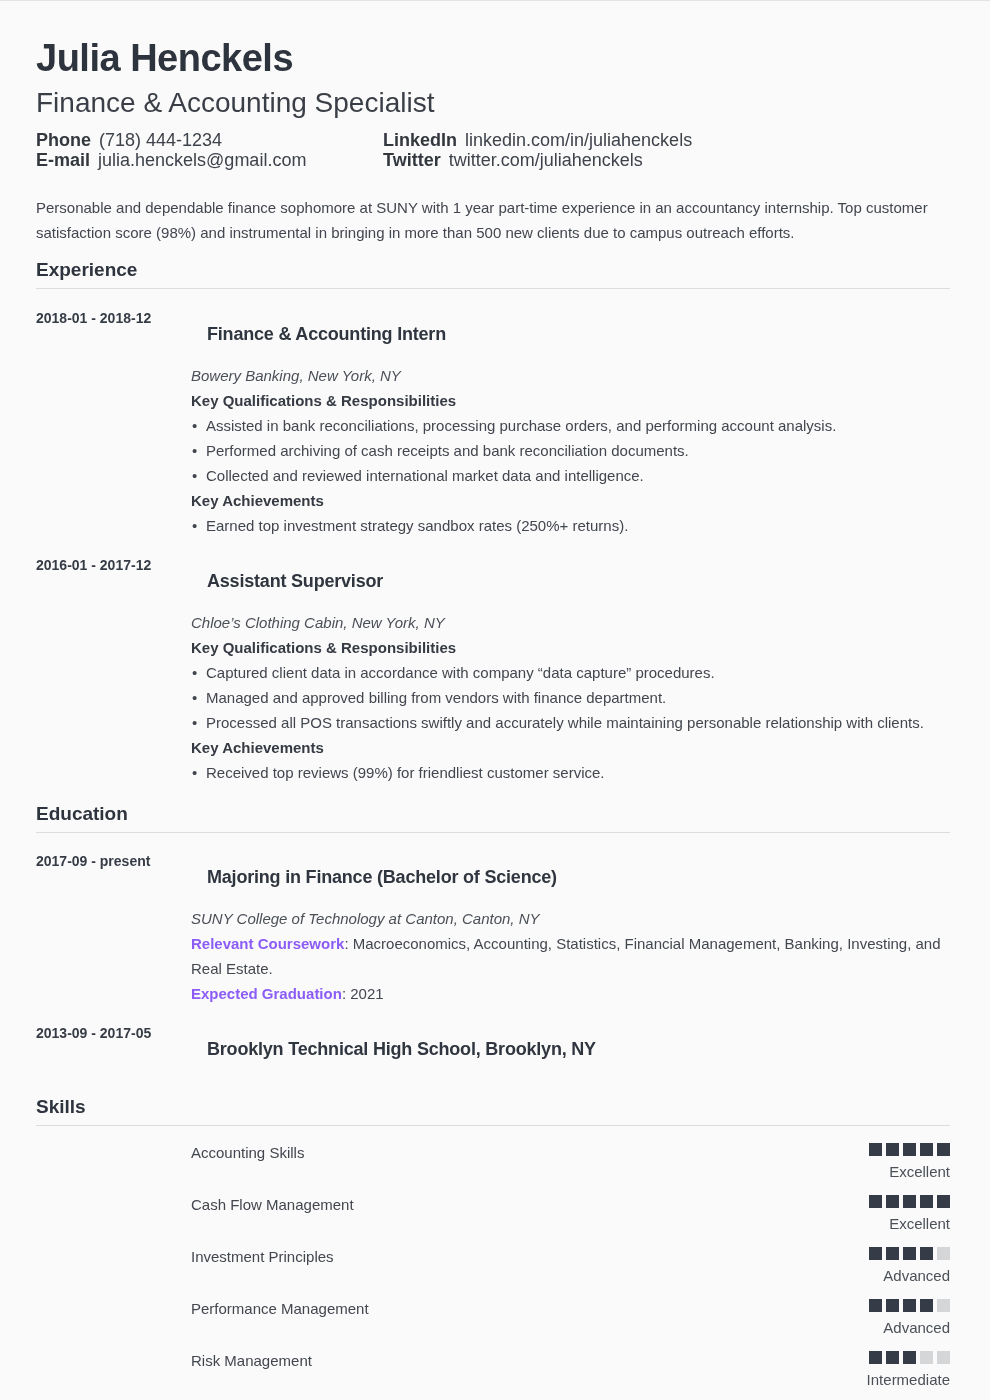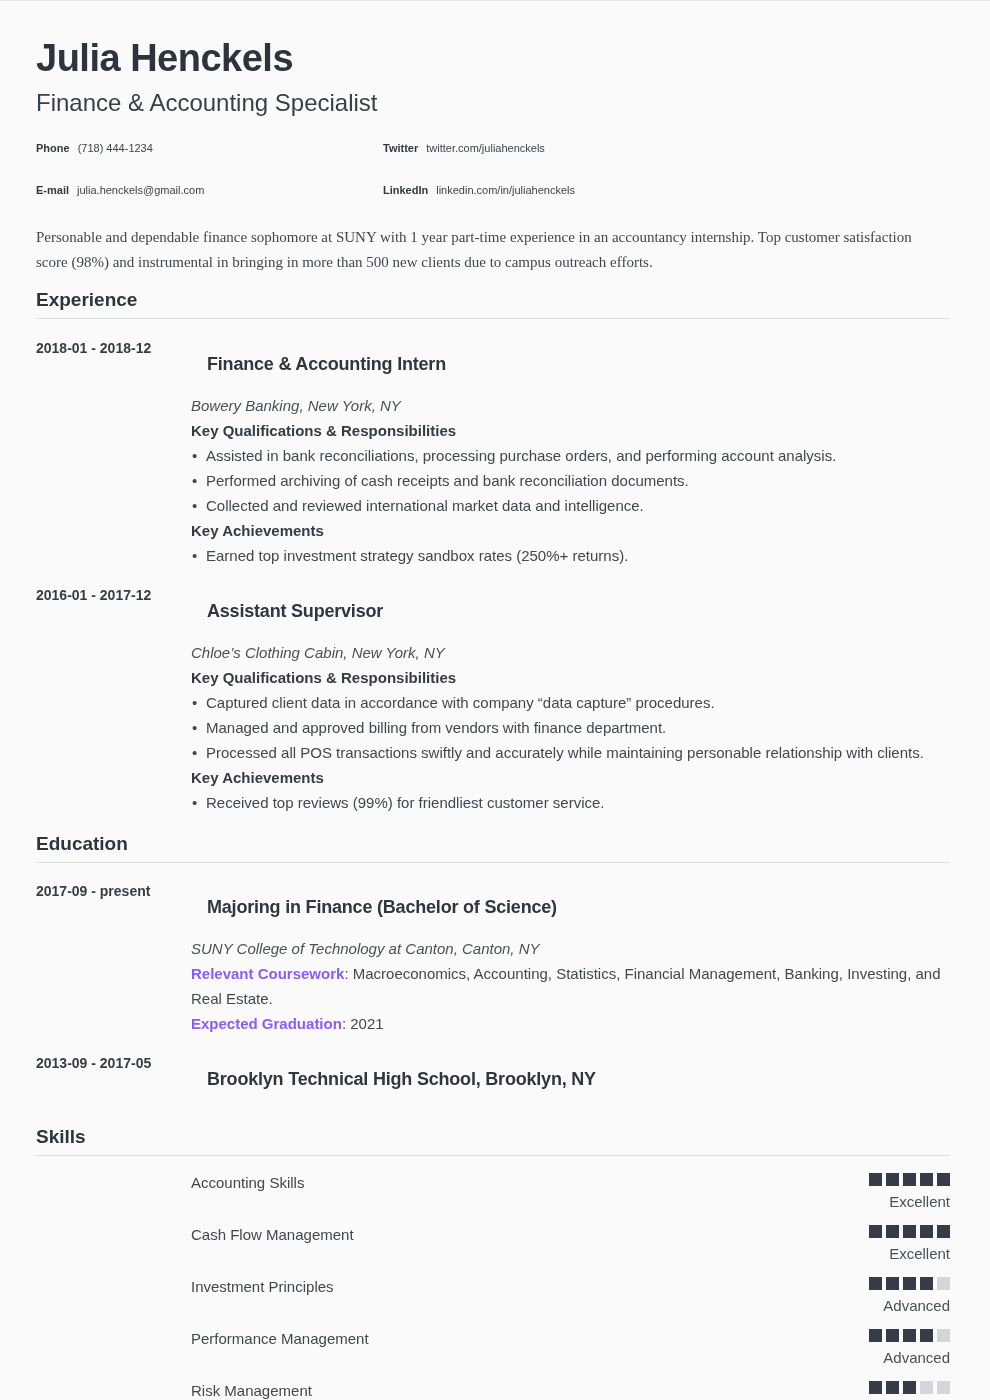--- a/index.html
+++ b/index.html
@@ -16,42 +16,41 @@
 
   
   .name {
     margin: 0;
     font-size: 38px; line-height: 42px;
     font-weight: bold; letter-spacing: -0.5px;
     color: #2e343e;
   }
   .job-title {
     margin: 12px 0 0 0;
-    font-size: 24px; line-height: 24px;
+    font-size: 28px; line-height: 24px;
     font-weight: normal;
     color: #3a3f47;
   }
   .contacts {
-    margin-top: 24px;
+    margin-top: 16px;
     display: grid;
     grid-template-columns: 347px 1fr;
     grid-template-rows: auto auto;
     grid-auto-flow: column;
-    row-gap: 24px;
-    font-size: 11px; line-height: 18px;
+    row-gap: 2px;
+    font-size: 18px; line-height: 18px;
   }
   .contact-label { font-weight: bold; color: #33383f; margin-right: 8px; }
   .contact-value { color: #3e434b; }
 
   .summary {
     margin: 26px 0 0 0;
     font-size: 15px; line-height: 25px;
     color: #42464e;
     max-width: 910px;
-    font-family: Liberation Serif, serif;
   }
 
   
   .sec-h {
     margin: 14px 0 0 0;
     font-size: 19px; line-height: 22px;
     font-weight: bold;
     color: #2e343e;
     padding-bottom: 7px;
     border-bottom: 1px solid #dcdddf;
@@ -107,24 +106,24 @@
     <p class="job-title">Finance &amp; Accounting Specialist</p>
 
     <div class="contacts">
       <div>
         <span class="contact-label">Phone</span><span class="contact-value">(718) 444-1234</span>
       </div>
       <div>
         <span class="contact-label">E-mail</span><span class="contact-value">julia.henckels@gmail.com</span>
       </div>
       <div>
+        <span class="contact-label">LinkedIn</span><span class="contact-value">linkedin.com/in/juliahenckels</span>
+      </div>
+      <div>
         <span class="contact-label">Twitter</span><span class="contact-value">twitter.com/juliahenckels</span>
-      </div>
-      <div>
-        <span class="contact-label">LinkedIn</span><span class="contact-value">linkedin.com/in/juliahenckels</span>
       </div>
     </div>
 
     <p class="summary">Personable and dependable finance sophomore at SUNY with 1 year part-time experience in an accountancy internship. Top customer satisfaction score (98%) and instrumental in bringing in more than 500 new clients due to campus outreach efforts.</p>
   </header>
 
   <section>
     <h2 class="sec-h">Experience</h2>
     <div class="entries">
 

